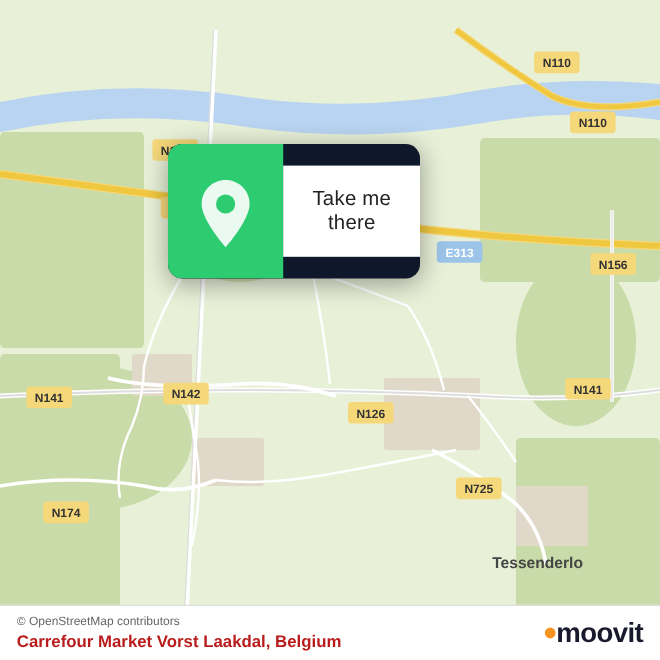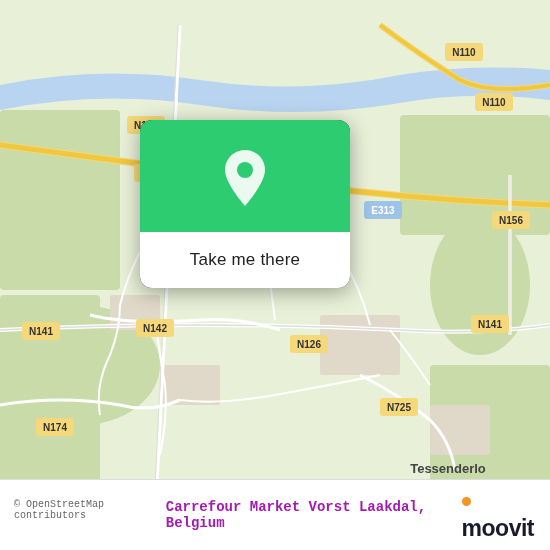--- a/index.html
+++ b/index.html
@@ -29,21 +29,20 @@
     
     #popup-card {
       position: absolute;
       top: 120px;
       left: 140px;
       width: 210px;
       background: #0f172a;
       border-radius: 12px;
       box-shadow: 0 4px 20px rgba(0,0,0,0.35);
       display: flex;
-      flex-direction: column;
       align-items: center;
       overflow: hidden;
       z-index: 10;
     }
 
     #popup-green-section {
       width: 100%;
       background: #2ecc71;
       display: flex;
       align-items: center;
@@ -85,34 +84,33 @@
       border-top: 1px solid #ddd;
       padding: 8px 14px 8px 14px;
       display: flex;
       align-items: center;
       justify-content: space-between;
       z-index: 20;
     }
 
     #bottom-left {
       display: flex;
-      flex-direction: row;
-      font-family: Liberation Mono, monospace;
+      flex-direction: column;
     }
 
     #osm-credit {
       font-size: 10px;
       color: #666;
       margin-bottom: 2px;
     }
 
     #location-title {
       font-size: 14px;
       font-weight: 600;
-      color: #a21caf;
+      color: #b91c1c;
     }
 
     #moovit-logo {
       display: flex;
       align-items: center;
       gap: 4px;
     }
 
     #moovit-text {
       font-size: 23px;

